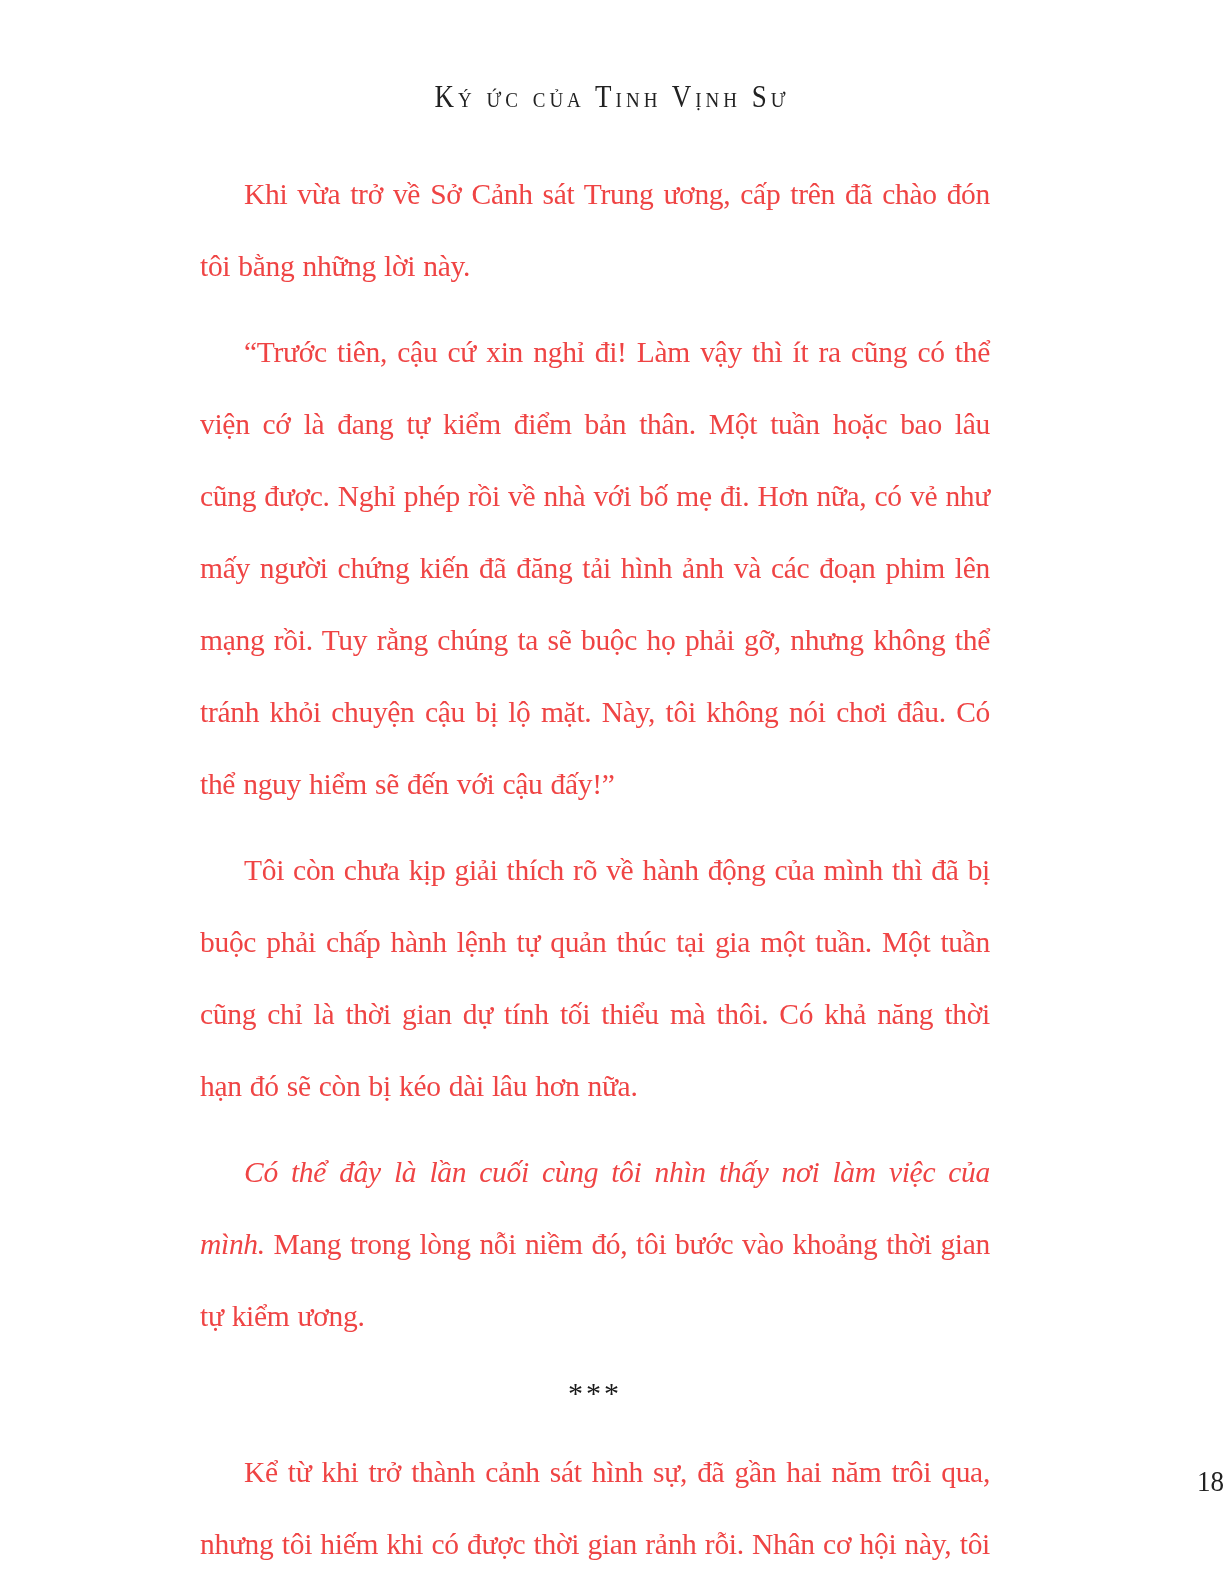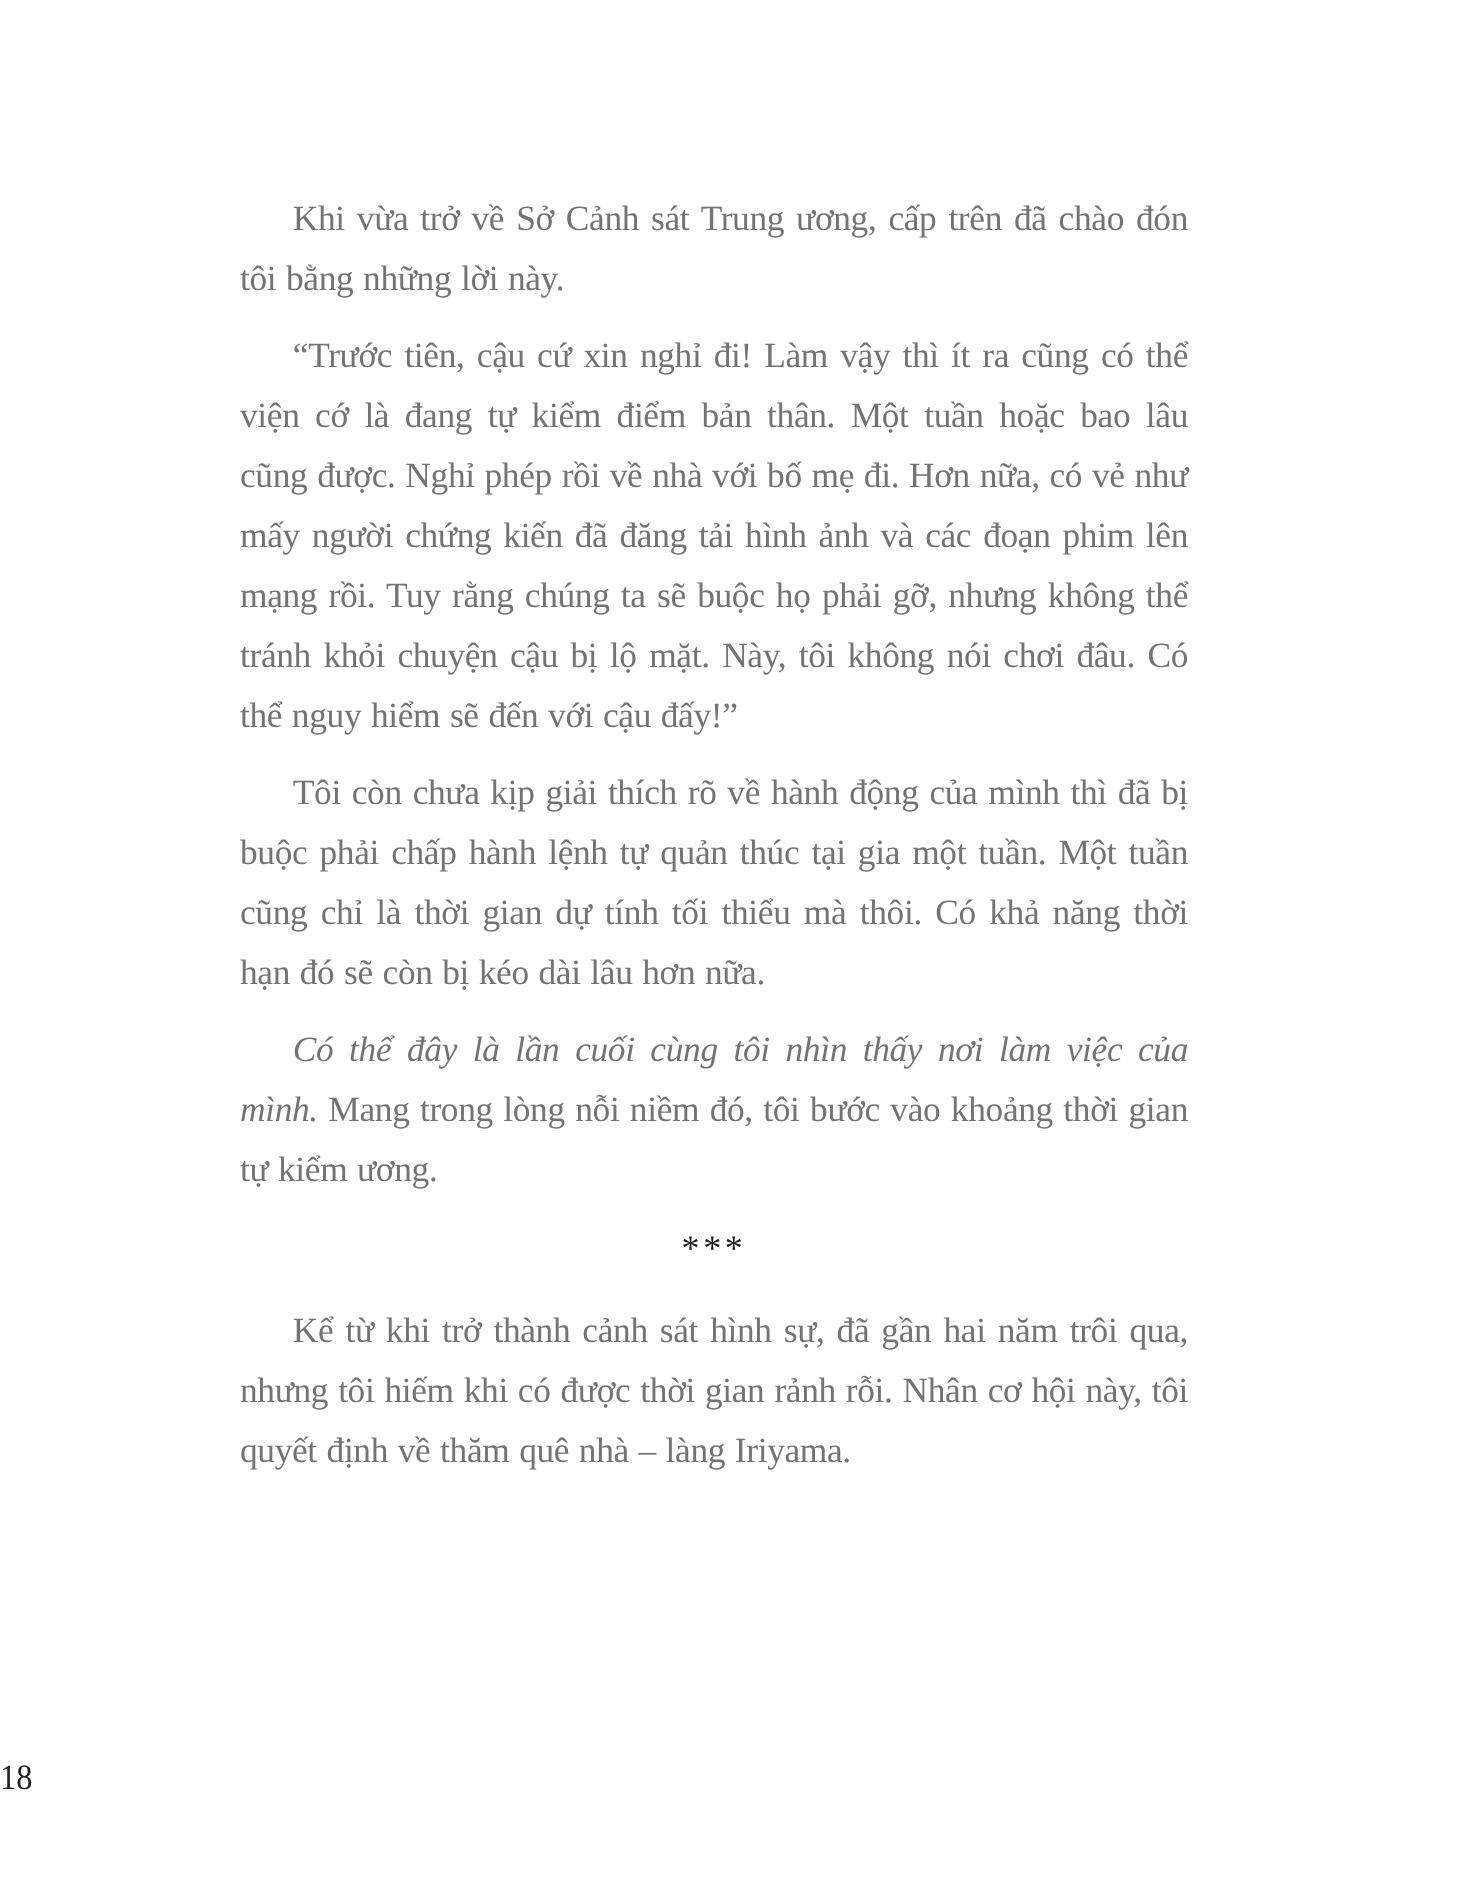--- a/index.html
+++ b/index.html
@@ -38,62 +38,65 @@
 
   .page-body {
     position: absolute;
     top: 158px;
     left: 200px;
     width: 790px;
   }
 
   .page-body p {
     font-size: 29.5px;
-    line-height: 50px;
+    line-height: 72px;
     text-align: justify;
     text-indent: 44px;
     letter-spacing: -0.3px;
     word-spacing: 1px;
     margin-bottom: 14px;
-    color: #737373;
+    color: #ef4444;
   }
 
   .page-body p em {
     font-style: italic;
   }
 
   .separator {
     text-align: center;
     font-size: 30px;
     letter-spacing: 3px;
     line-height: 50px;
     margin: 16px 0 18px 0;
     color: #1b1b1b;
   }
 
   .page-footer {
     position: absolute;
     top: 1466px;
     left: 0;
     width: 100%;
-    text-align: left;
+    text-align: right;
   }
 
   .page-footer span {
     font-size: 27px;
     color: #222222;
     transform: scaleY(1.1);
     display: inline-block;
   }
 </style>
 </head>
 <body>
 
 <div class="page">
 
+  <header class="running-header">
+    <span>Ký ức của Tinh Vịnh Sư</span>
+  </header>
 
   <main class="page-body">
 
     <p>Khi vừa trở về Sở Cảnh sát Trung ương, cấp trên đã chào đón tôi bằng những lời này.</p>
 
     <p>“Trước tiên, cậu cứ xin nghỉ đi! Làm vậy thì ít ra cũng có thể viện cớ là đang tự kiểm điểm bản thân. Một tuần hoặc bao lâu cũng được. Nghỉ phép rồi về nhà với bố mẹ đi. Hơn nữa, có vẻ như mấy người chứng kiến đã đăng tải hình ảnh và các đoạn phim lên mạng rồi. Tuy rằng chúng ta sẽ buộc họ phải gỡ, nhưng không thể tránh khỏi chuyện cậu bị lộ mặt. Này, tôi không nói chơi đâu. Có thể nguy hiểm sẽ đến với cậu đấy!”</p>
 
     <p>Tôi còn chưa kịp giải thích rõ về hành động của mình thì đã bị buộc phải chấp hành lệnh tự quản thúc tại gia một tuần. Một tuần cũng chỉ là thời gian dự tính tối thiểu mà thôi. Có khả năng thời hạn đó sẽ còn bị kéo dài lâu hơn nữa.</p>
 
 

